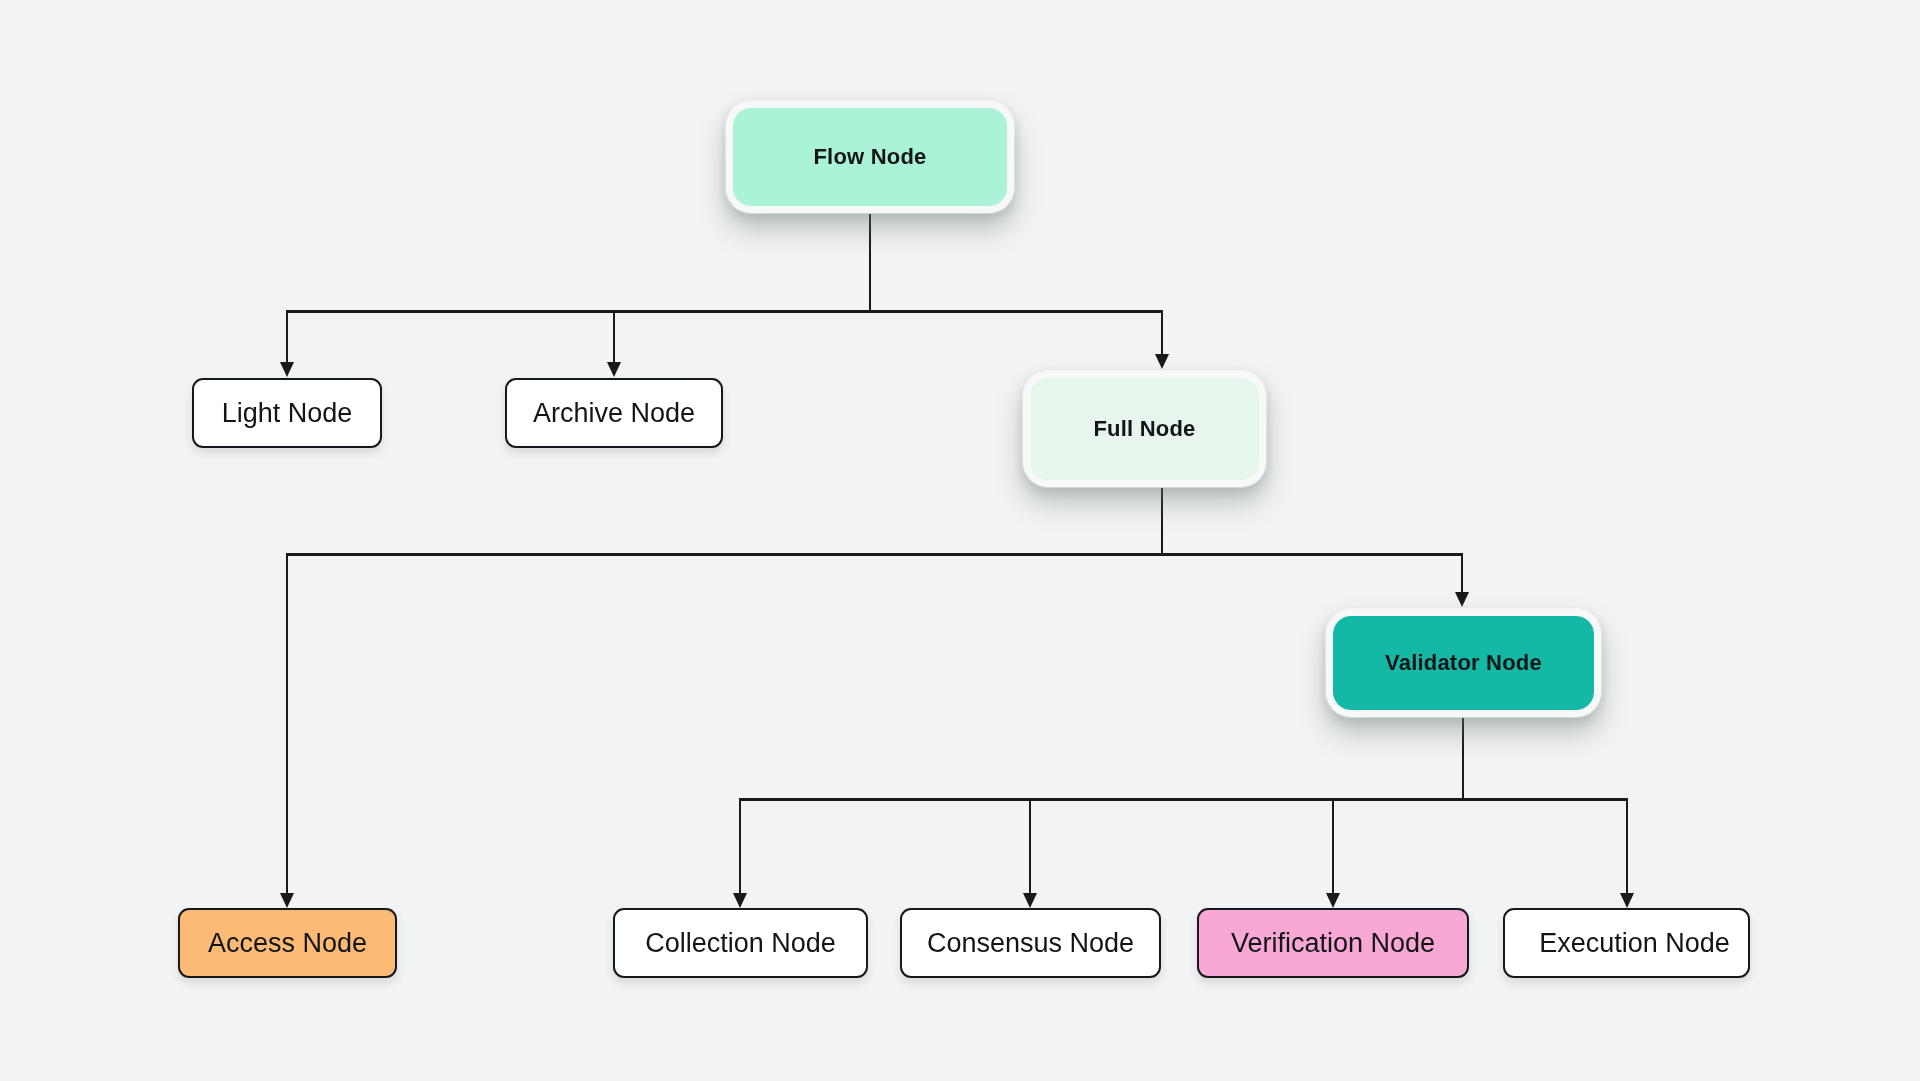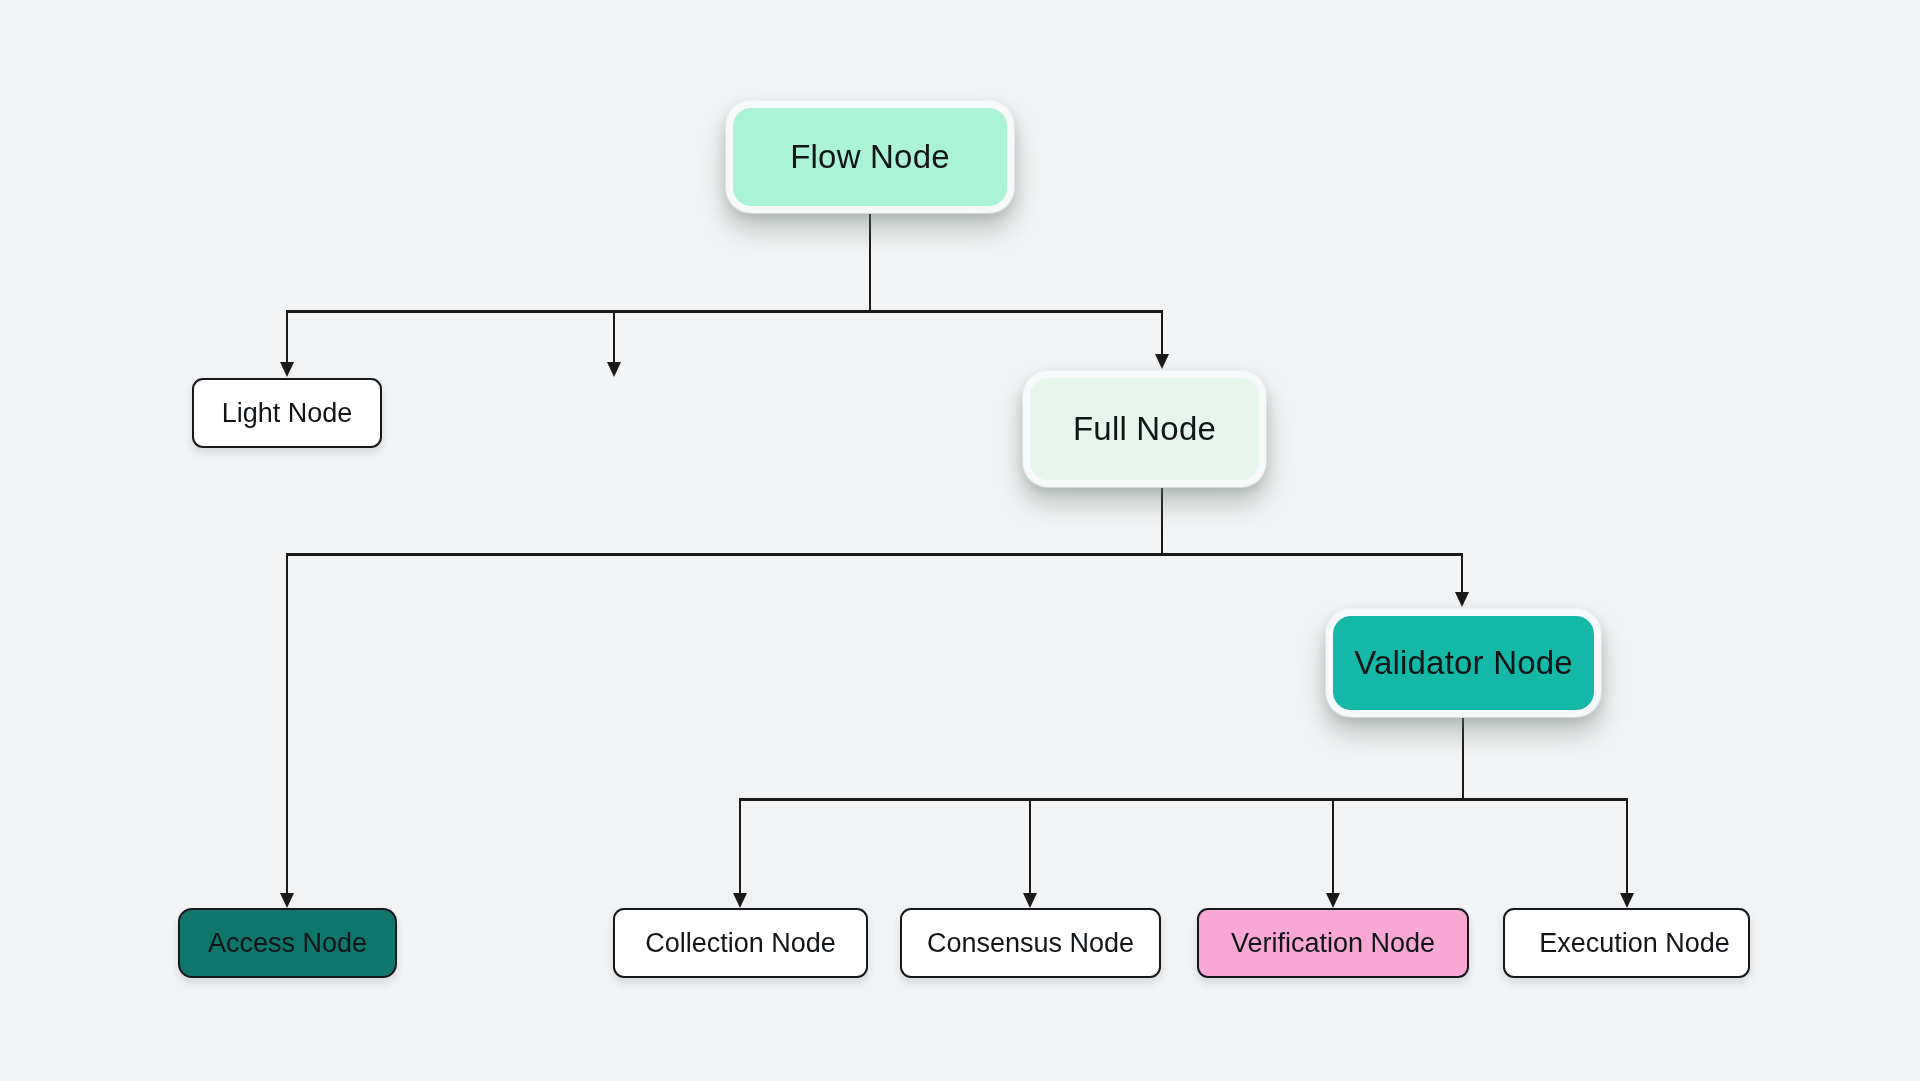--- a/index.html
+++ b/index.html
@@ -22,22 +22,22 @@
     color: #121518;
     white-space: nowrap;
     cursor: default;
   }
   
   .accent {
     border: 8px solid rgba(255,255,255,0.40);
     background-clip: padding-box;
     border-radius: 26px;
     box-shadow: 0 16px 26px rgba(104,120,114,0.38), 0 4px 10px rgba(120,134,129,0.22);
-    font-size: 33px;
-    font-weight: 400;
+    font-size: 22px;
+    font-weight: 700;
     letter-spacing: 0.2px;
   }
   
   .plain {
     border: 2px solid #16191c;
     border-radius: 11px;
     box-shadow: 0 5px 9px rgba(25,30,36,0.12);
     font-size: 27px;
     font-weight: 500;
   }
@@ -119,24 +119,25 @@
   <div class="arrow a-consensus"></div>
   <div class="vline d-verification"></div>
   <div class="arrow a-verification"></div>
   <div class="vline d-execution"></div>
   <div class="arrow a-execution"></div>
 
   <div class="node accent n-flow" style="background-color: rgb(171, 243, 214);">Flow Node</div>
 
   <div class="node plain n-light" style="background-color: rgb(255, 255, 255);">Light Node</div>
 
+  <div class="node plain n-archive" style="background-color: rgb(255, 255, 255);">Archive Node</div>
 
   <div class="node accent n-full" style="background-color: rgb(231, 246, 237);">Full Node</div>
 
-  <div class="node plain n-access" style="background-color: #0f766e; border-radius: 14px;">Access Node</div>
+  <div class="node plain n-access" style="background-color: #fdba74;">Access Node</div>
 
   <div class="node accent n-validator" style="background-color: #14b8a6;">Validator Node</div>
 
   <div class="node plain n-consensus" style="background-color: rgb(255, 255, 255);">Consensus Node</div>
 
   <div class="node plain n-collection" style="background-color: rgb(255, 255, 255);">Collection Node</div>
 
   <div class="node plain n-verification" style="background-color: #f9a8d4;">Verification Node</div>
 
   <div class="node plain n-execution" style="background-color: rgb(255, 255, 255); padding-left: 16px;">Execution Node</div>

